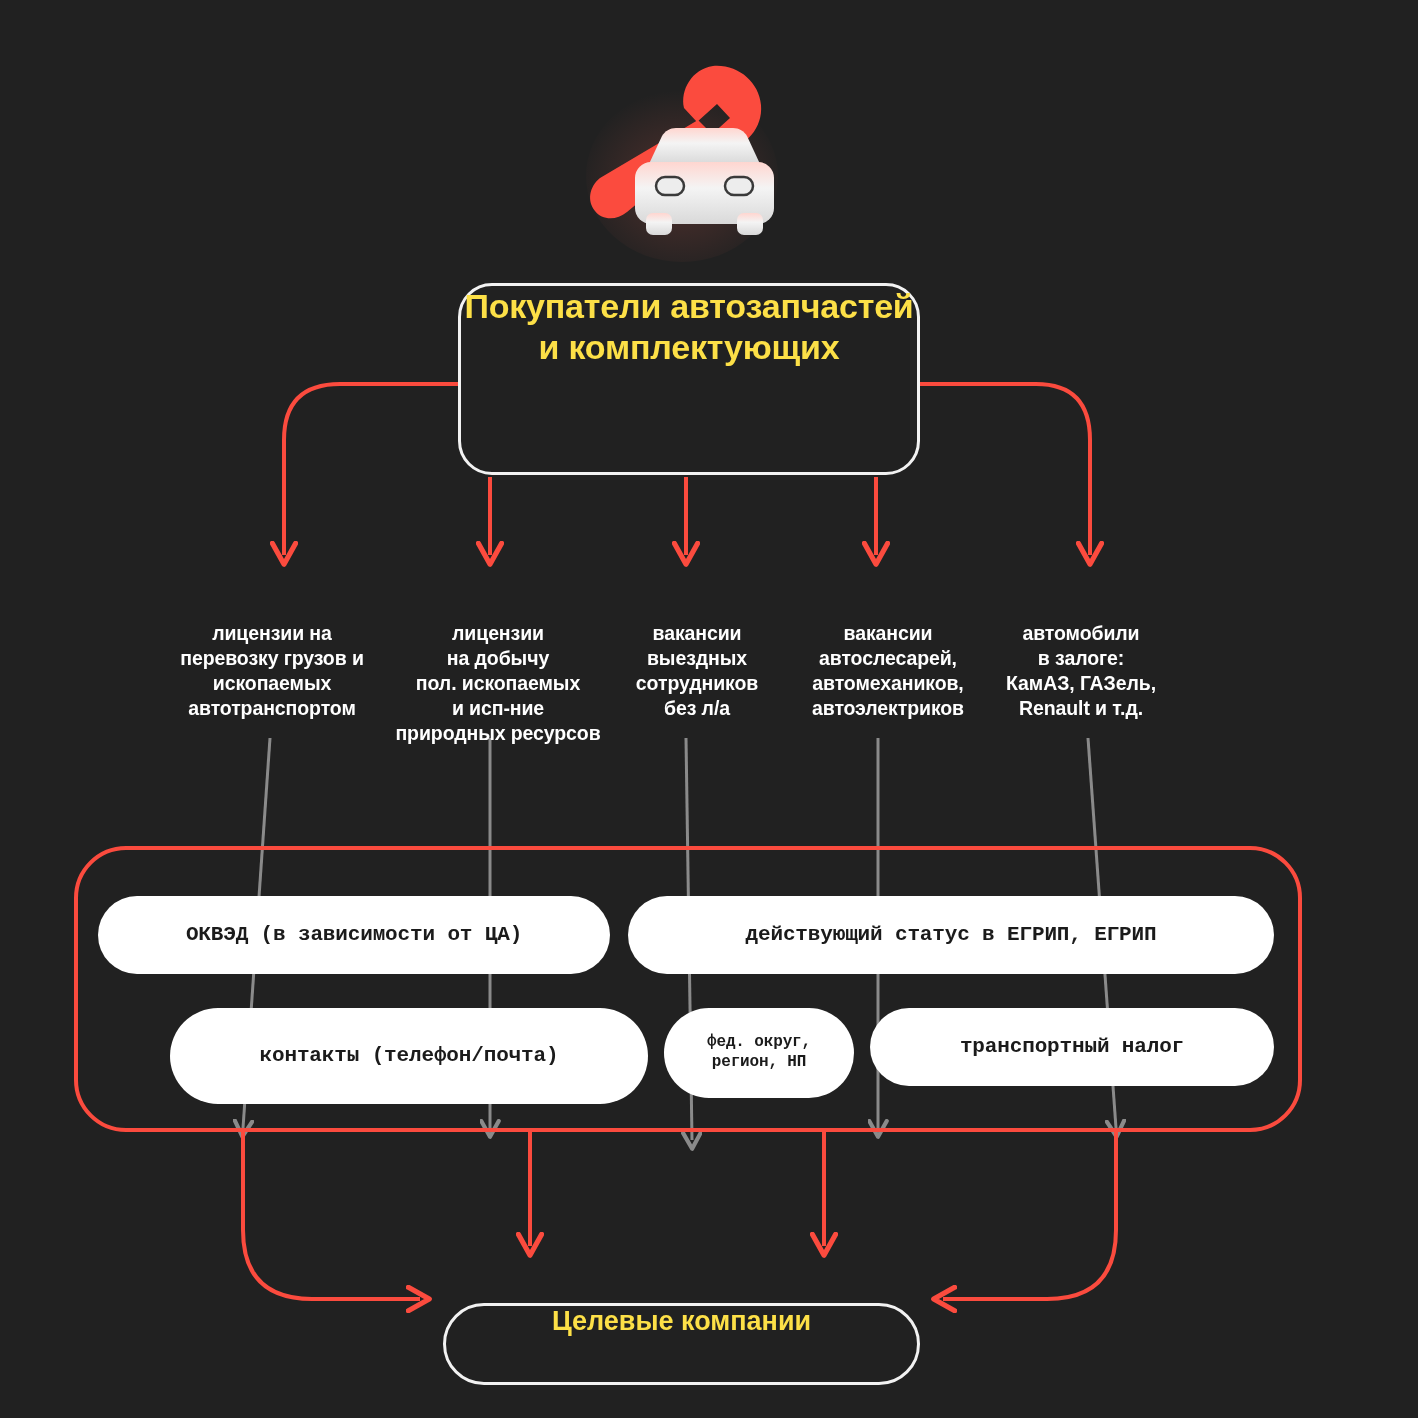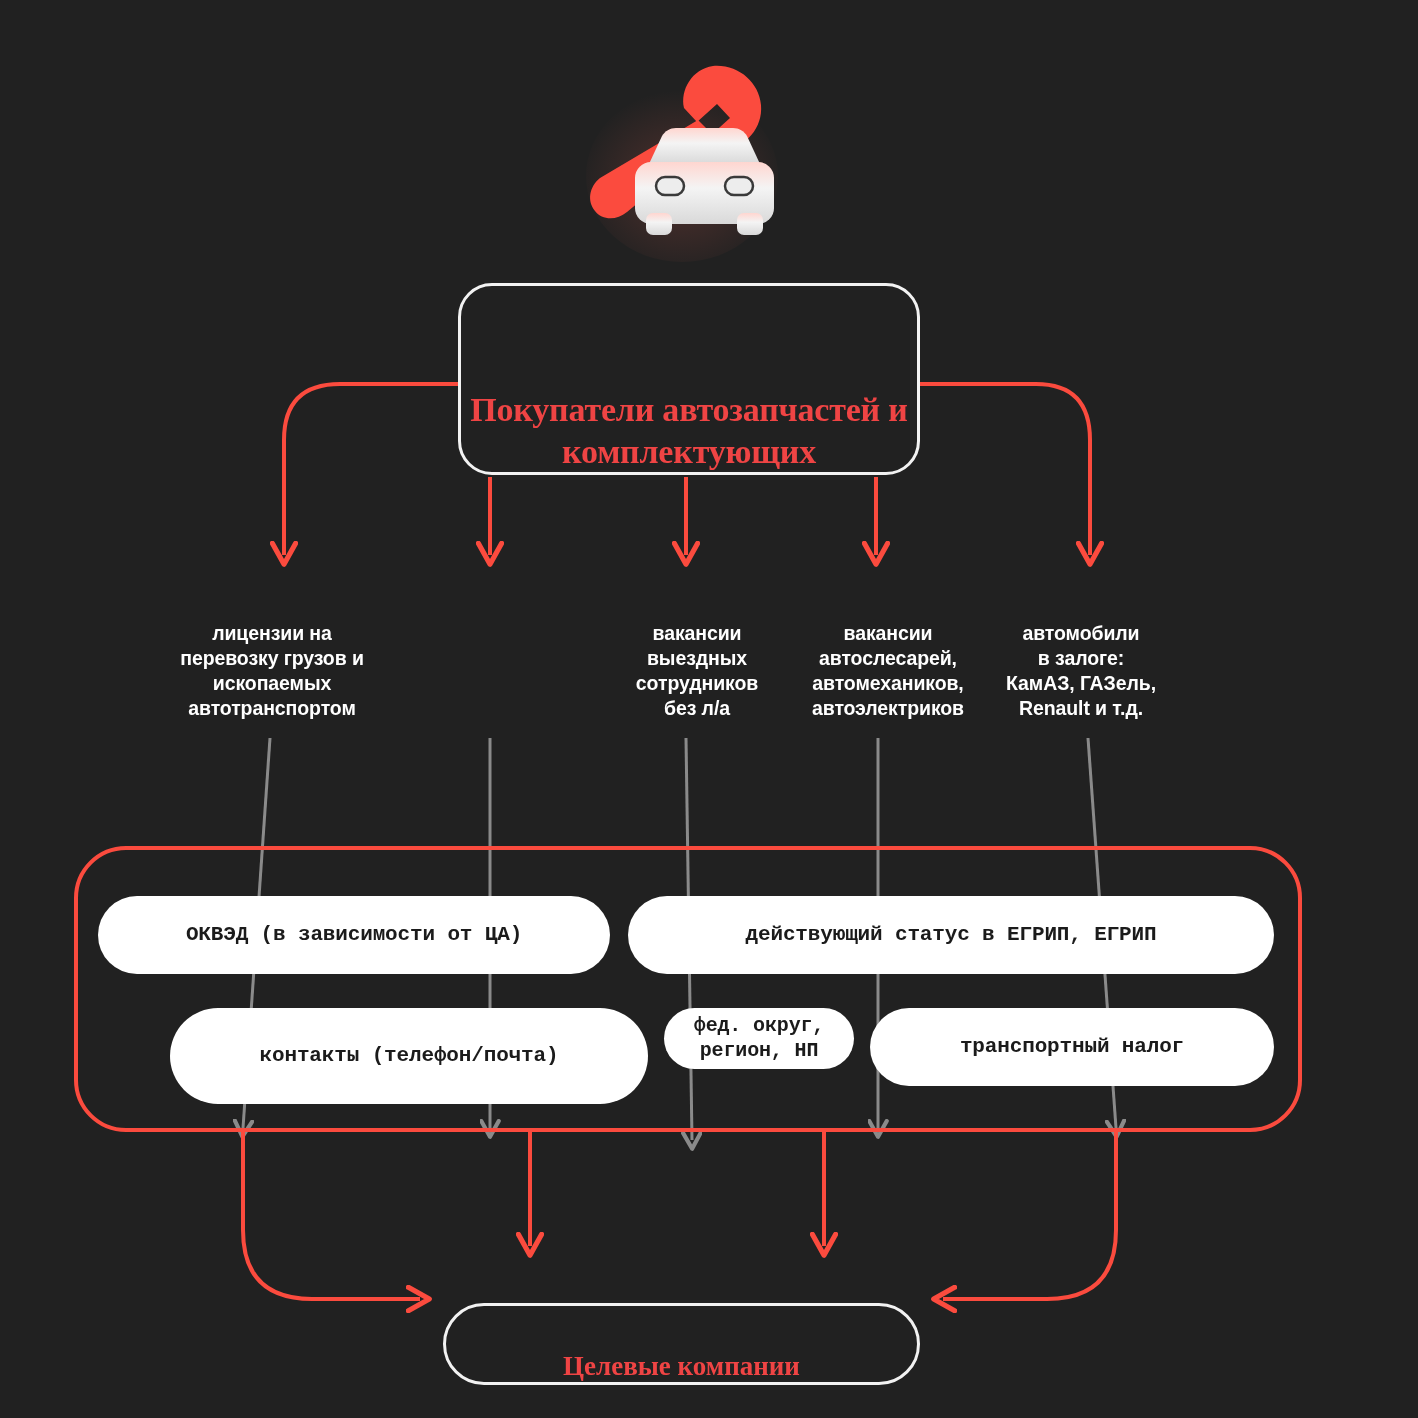--- a/index.html
+++ b/index.html
@@ -22,25 +22,24 @@
     left: 570px; top: 48px;
     width: 214px; height: 214px;
   }
 
   
   .node-outline {
     position: absolute;
     border: 3px solid #f2f2f2;
     border-radius: 34px;
     background: #212121;
-    display: flex; align-items: flex-end; justify-content: center;
+    display: flex; align-items: flex-start; justify-content: center;
     text-align: center;
-    color: #ef4444;
+    color: #fde047;
     font-weight: bold;
-    font-family: Liberation Serif, serif;
   }
   #top-node {
     left: 458px; top: 283px;
     width: 462px; height: 192px;
     font-size: 34px;
     line-height: 1.22;
     letter-spacing: -0.2px;
   }
   #bottom-node {
     left: 443px; top: 1258px;
@@ -91,21 +90,21 @@
     font-size: 21px;
     line-height: 1.22;
     letter-spacing: -0.15px;
     white-space: pre-line;
     padding: 0 18px;
     font-family: Liberation Mono, monospace;
   }
   #pill-okved   { left: 98px;  top: 896px;  width: 512px; height: 78px; }
   #pill-egrul   { left: 628px; top: 896px;  width: 646px; height: 78px; }
   #pill-contact { left: 170px; top: 1008px; width: 478px; height: 96px; }
-  #pill-region  { left: 664px; top: 1008px; width: 190px; height: 61px; font-size: 20px; }
+  #pill-region  { left: 664px; top: 1008px; width: 190px; height: 90px; font-size: 16px; }
   #pill-tax     { left: 870px; top: 1008px; width: 404px; height: 78px; }
 </style>
 </head>
 <body>
 
 <div id="stage">
 
   <svg id="wires" viewBox="0 0 1418 1418" xmlns="http://www.w3.org/2000/svg">
     <defs>
       <marker id="redArrow" viewBox="0 0 12 12" refX="6" refY="6" markerWidth="7" markerHeight="7" orient="auto-start-reverse">
@@ -169,20 +168,27 @@
 автозапчастей
 и комплектующих</span>
   </div>
 
   <div id="cap-0" class="col-caption">
     <span>лицензии на
 перевозку грузов и
 ископаемых
 автотранспортом</span>
   </div>
+  <div id="cap-1" class="col-caption">
+    <span>лицензии
+на добычу
+пол. ископаемых
+и исп-ние
+природных ресурсов</span>
+  </div>
   <div id="cap-2" class="col-caption">
     <span>вакансии
 выездных
 сотрудников
 без л/а</span>
   </div>
   <div id="cap-3" class="col-caption">
     <span>вакансии
 автослесарей,
 автомехаников,

